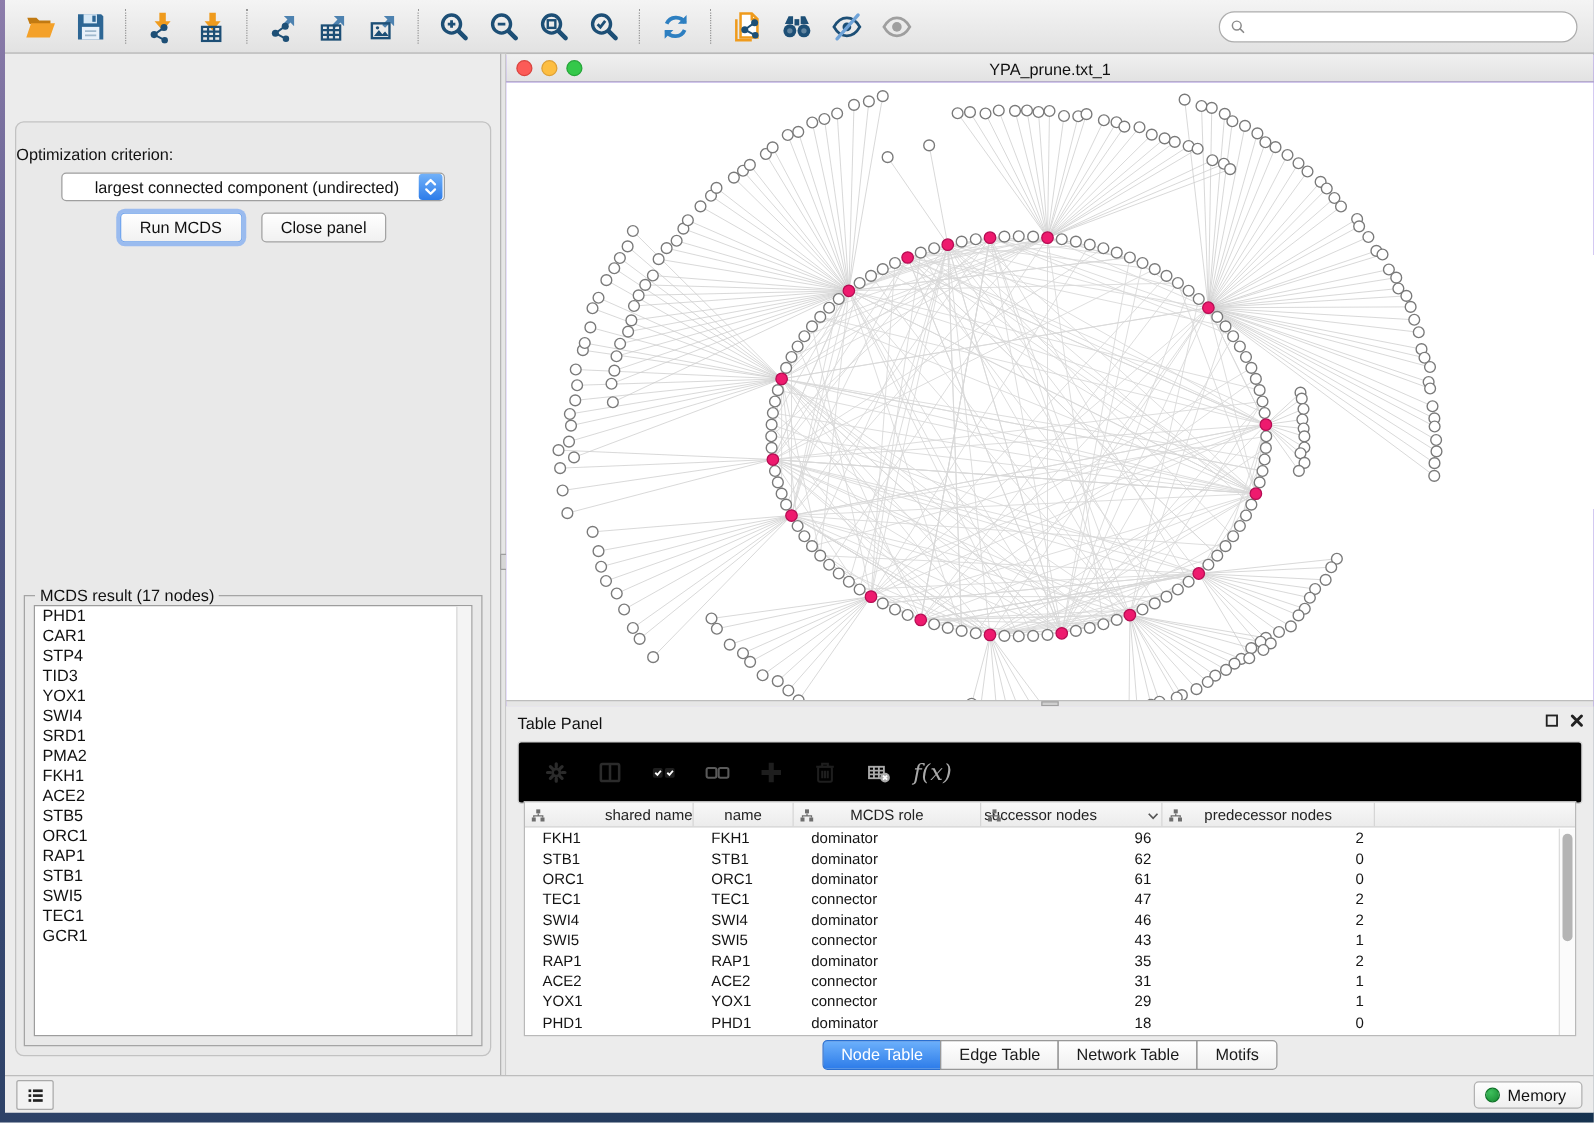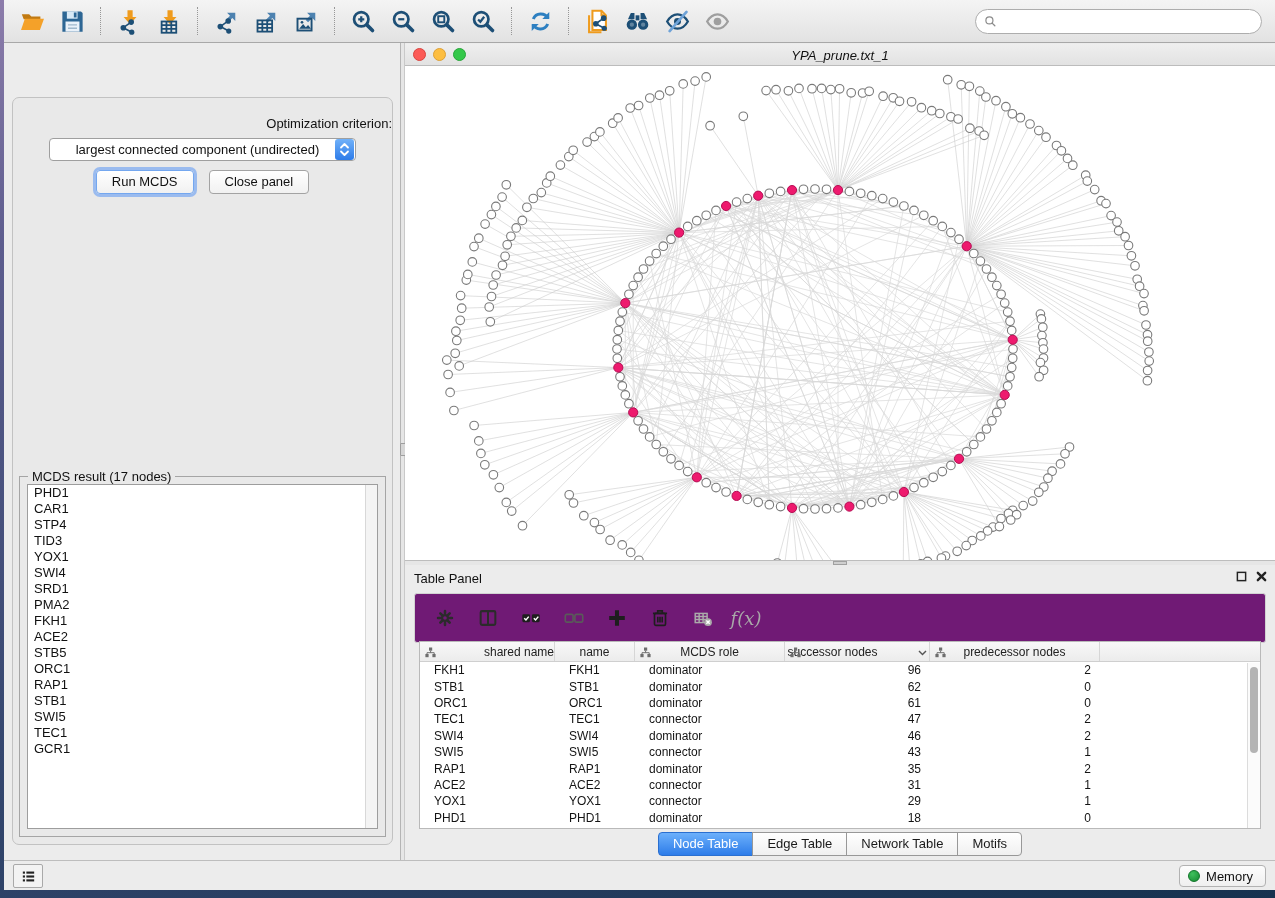--- a/index.html
+++ b/index.html
@@ -38,59 +38,59 @@
 
   .cp-tabs { position:absolute; top:30px; left:0; right:0; display:flex; justify-content:center; }
   .seg-tab { font-size:13px; padding:3px 13px 4px; background:linear-gradient(#ffffff,#f0f0f0);
     border:1px solid #989898; margin-left:-1px; color:#1a1a1a; }
   .seg-tab:first-child { border-radius:4px 0 0 4px; margin-left:0; }
   .seg-tab:last-child { border-radius:0 4px 4px 0; }
   .seg-tab.active { background:linear-gradient(#6cb0fb,#2d7ce9); color:#fff; border-color:#2a6fd0; }
 
   .cp-box { position:absolute; left:8px; right:7px; top:54px; bottom:15px; background:#e9e9e9;
     border:1px solid #c2c2c2; border-radius:7px; }
-  .opt-label { position:absolute; top:18px; left:0; right:0; text-align:right; font-size:13px; }
+  .opt-label { position:absolute; top:18px; left:0; right:0; text-align:left; font-size:13px; }
   .select { position:absolute; left:36px; right:36px; top:40px; height:23px; background:#fff;
     border:1px solid #9f9f9f; border-radius:4px; display:flex; align-items:center; }
   .select .sel-text { flex:1; font-size:13px; padding-left:10px; text-align:center; white-space:nowrap; overflow:hidden; }
   .select .stepper { width:19px; height:21px; margin-right:1px; border-radius:3px;
     background:linear-gradient(#71b1f9,#2d7ce9); display:flex; align-items:center; justify-content:center; }
   .btn-row { position:absolute; top:72px; left:0; right:0; display:flex; justify-content:center; gap:15px; }
   .btn { font-size:13px; padding:3px 15px 4px; background:linear-gradient(#ffffff,#f1f1f1);
     border:1px solid #a3a3a3; border-radius:4px; color:#111; }
   .btn.focused { box-shadow:0 0 0 3px rgba(90,150,244,.55); border-color:#74a7ef; }
 
   .result-group { position:absolute; left:6px; right:6px; top:371px; bottom:7px; }
   .rg-border { position:absolute; inset:7px 0 0 0; border:1px solid #a5a5a5; background:#e9e9e9; }
   .rg-legend { position:absolute; left:9px; top:0; background:#e9e9e9; padding:0 4px; font-size:13px; z-index:2; }
   .rg-list { position:absolute; inset:15px 8px 8px 8px; background:#fff; border:1px solid #9d9d9d; overflow:hidden; }
   .rg-scroll { position:absolute; right:0; top:0; bottom:0; width:12px; background:#f4f4f4; border-left:1px solid #d8d8d8; }
   .rg-item { font-size:13px; line-height:16px; padding-left:6px; color:#111; }
 
   
-  .net-window { position:absolute; left:401px; right:0; top:44px; height:521px; background:#8b5cf6;font-style:italic; }
+  .net-window { position:absolute; left:401px; right:0; top:44px; height:521px; background:#8b5cf6; }
   .net-titlebar { position:absolute; top:0; left:0; right:0; height:22px;
     background:linear-gradient(#efefef,#e2e2e2); border-bottom:1px solid #bcbcbc;
     display:flex; align-items:center; }
   .lights { display:flex; gap:7px; margin-left:8px; }
   .light { width:13px; height:13px; border-radius:50%; }
   .light.red { background:#fc5b57; border:1px solid #d9443f; }
   .light.yellow { background:#fdbe41; border:1px solid #dda036; }
   .light.green { background:#34c84a; border:1px solid #27a53a; }
   .net-title { position:absolute; left:0; right:0; text-align:center; font-size:13px; color:#111; top:4px; }
   .net-canvas { position:absolute; top:22px; left:0; right:0; height:494px; background:#fff; }
   .net-canvas svg { position:absolute; inset:0; }
   .h-splitter { position:absolute; left:0; right:0; bottom:0; height:5px; background:#e6e6e6;
     border-top:1px solid #bdbdbd; }
   .h-splitter .handle { position:absolute; left:50%; top:0; width:14px; height:4px; margin-left:-7px;
     background:#cfcfcf; border:1px solid #a0a0a0; }
 
   
   .table-panel { position:absolute; left:401px; right:0; top:565px; bottom:30px; background:#ececec; }
-  .tp-toolbar { position:absolute; top:28px; left:9px; right:9px; height:50px; background:#701a75;
+  .tp-toolbar { position:absolute; top:28px; left:9px; right:9px; height:50px; background:#000000;
     border:1px solid #d2d2d2; border-radius:3px; display:flex; align-items:center; padding-left:17px; gap:17px; }
   .tp-btn { width:26px; height:26px; display:flex; align-items:center; justify-content:center; }
   .tp-btn svg { width:22px; height:22px; }
   .fx { font-family:"DejaVu Serif", serif; font-style:italic; font-size:18px; color:#a9a9a9; }
   .tp-table { position:absolute; top:76px; left:14px; right:14px; bottom:31px; background:#fff;
     border:1px solid #b9b9b9; overflow:hidden; }
   .thead { display:flex; height:20px; background:linear-gradient(#f8f8f8,#ececec); border-bottom:1px solid #cfcfcf; }
   .th { position:relative; display:flex; align-items:center; justify-content:center;
     border-right:1px solid #d6d6d6; font-size:12px; color:#222; gap:5px; }
   .th .type-ico { position:absolute; left:5px; top:5px; }

